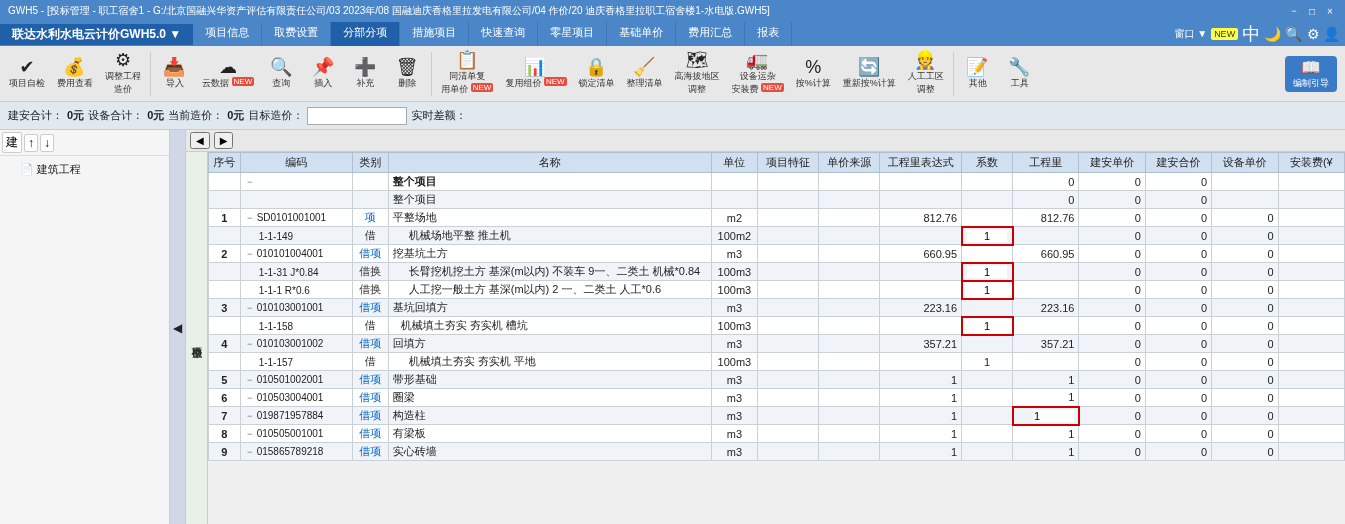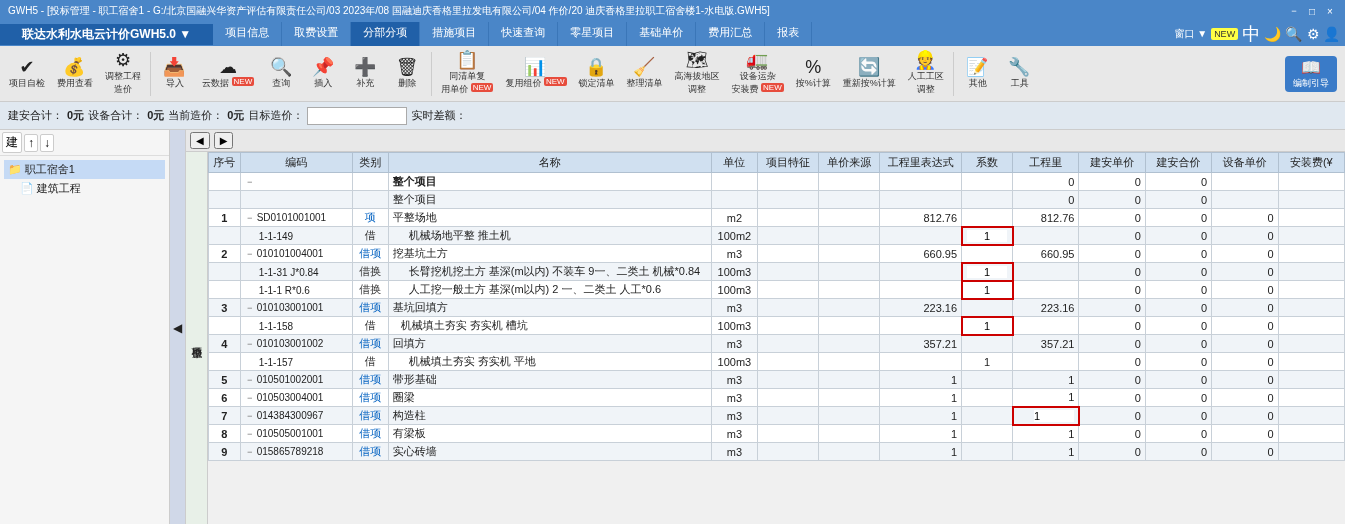--- a/index.html
+++ b/index.html
@@ -46,21 +46,21 @@
     
     .table-container { flex: 1; overflow: auto; position: relative; }
 
     table { border-collapse: collapse; width: 100%; font-size: 11px; min-width: 1100px; }
     th { background: #d0e0f0; border: 1px solid #b0c0d0; padding: 2px 4px; white-space: nowrap; text-align: center; font-weight: normal; position: sticky; top: 0; z-index: 2; }
     td { border: 1px solid #c8d0d8; padding: 1px 4px; white-space: nowrap; }
     tr:nth-child(even) td { background: #f0f4f8; }
     tr:nth-child(odd) td { background: #ffffff; }
     .expand-icon { color: #666; cursor: pointer; font-size: 10px; }
 
-    .logo-area { background: #2060a8; color: white; padding: 2px 22px; font-weight: bold; font-size: 12px; white-space: nowrap; }
+    .logo-area { background: #2060a8; color: white; padding: 2px 12px; font-weight: bold; font-size: 12px; white-space: nowrap; }
     
     .nav-tabs { display: flex; background: #4a86c8; }
     .nav-tab { padding: 3px 12px; color: white; cursor: pointer; font-size: 11px; border-right: 1px solid #3a76b8; }
     .nav-tab.active { background: #2060a8; }
     
     .top-row { display: flex; align-items: center; background: #4a86c8; }
   </style>
 </head>
 <body>
 
@@ -204,23 +204,20 @@
 
 <div class="main">
 
   <div class="sidebar">
     <div class="sidebar-toolbar">
       <button class="sidebar-btn">建</button>
       <button class="sidebar-btn">↑</button>
       <button class="sidebar-btn">↓</button>
     </div>
     <div class="sidebar-content">
-      <div class="tree-item selected">
-        <span>📁 职工宿舍1</span>
-      </div>
       <div class="tree-item tree-item-child">
         <span>📄 建筑工程</span>
       </div>
     </div>
   </div>
 
   <div class="collapse-btn">
     <span>◀</span>
   </div>
 
@@ -460,21 +457,21 @@
     <td style="text-align:right;">1</td>
     <td></td>
     <td style="text-align:right;">1</td>
     <td style="text-align:right;">0</td>
     <td style="text-align:right;">0</td>
     <td style="text-align:right;">0</td>
     <td></td>
   </tr>
                 <tr style="background: rgb(255, 248, 224);">
     <td style="text-align:center; font-weight:bold;">7</td>
-    <td><span class="expand-icon">－</span><span style="padding-left:2px; font-size:10px;">014384300967</span></td>
+    <td><span class="expand-icon">－</span><span style="padding-left:2px; font-size:10px;">019871957884</span></td>
     <td style="text-align:center; color:#0060c0;">借项</td>
     <td style="padding-left:4px;">构造柱</td>
     <td style="text-align:center;">m3</td>
     <td></td>
     <td></td>
     <td style="text-align:right;">1</td>
     <td></td>
     <td style="text-align:right; border:2px solid #cc0000;"><input style="width: 40px; border: none; font-size: 11px;" value="1"></td>
     <td style="text-align:right;">0</td>
     <td style="text-align:right;">0</td>

